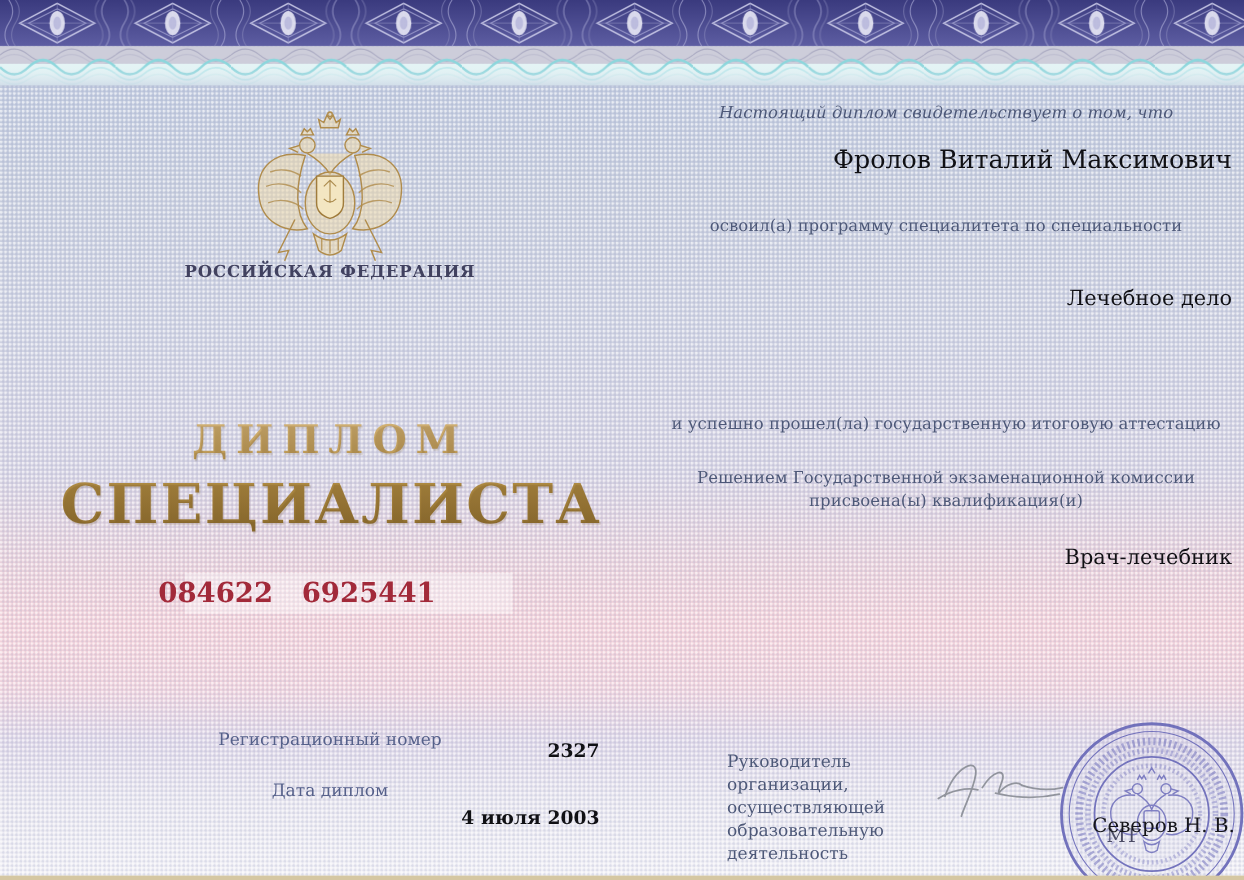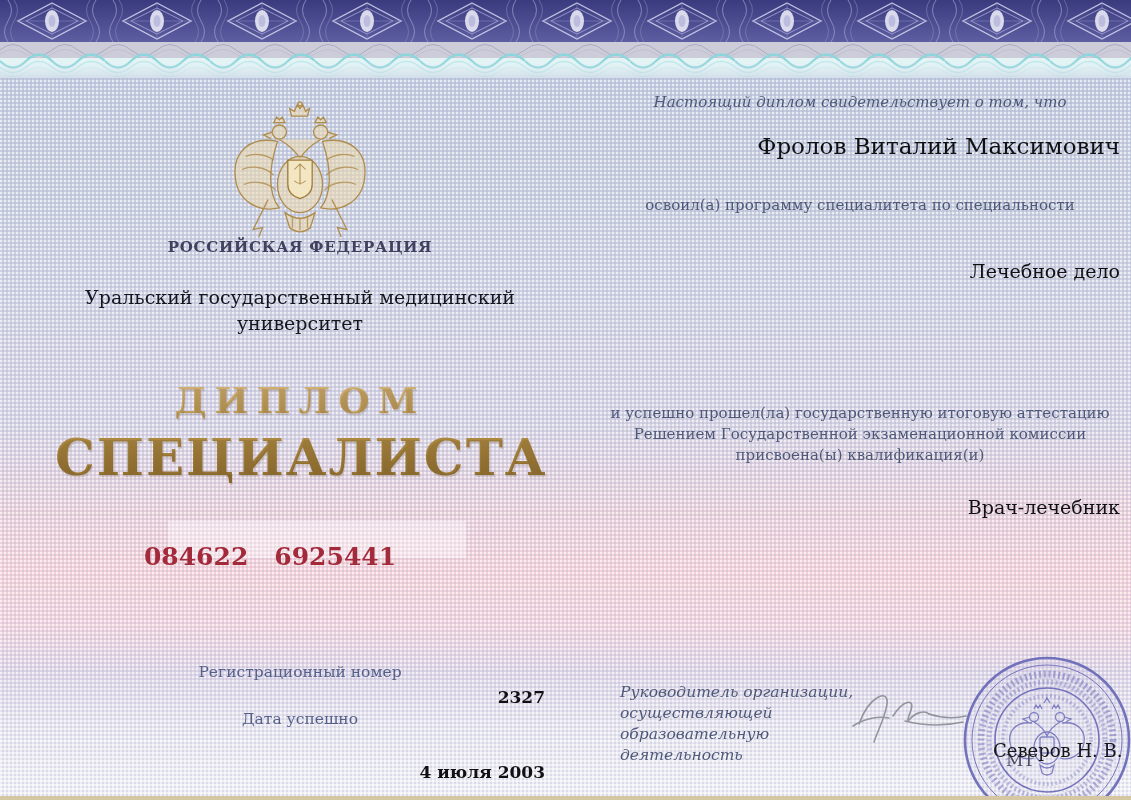--- a/index.html
+++ b/index.html
@@ -56,40 +56,40 @@
     top: 372px; font-weight: bold; line-height: 57px;
     background: linear-gradient(180deg, #d4b478 8%, #b08c44 55%, #8c6c2e 100%);
     -webkit-background-clip: text; background-clip: text; color: transparent;
     text-shadow: 1px 2px 1px rgba(90, 62, 20, 0.18);
   }
   .diploma-title .t1 { display: block; font-size: 36px; letter-spacing: 8px; }
   .diploma-title .t2 { display: block; font-size: 50px; letter-spacing: 2px; }
 
   .serial-band { left: 168px; top: 521px; width: 298px; height: 37px;
     background: rgba(255,255,255,.38); z-index: 1; }
-  .serial { top: 542px; left: 55px; width: 430px; display: flex; gap: 26px;
+  .serial { top: 524px; left: 55px; width: 430px; display: flex; gap: 26px;
     justify-content: center; font-size: 25px; font-weight: bold; color: #a22a3a; }
 
   .doc-type { top: 593px; font-size: 14.5px; letter-spacing: 1.1px; color: #3d3d68; }
 
   .reg-label  { top: 663px; }
-  .reg-num    { top: 687px; font-size: 17px; font-weight: bold; }
+  .reg-num    { top: 673px; font-size: 17px; font-weight: bold; }
   .date-label { top: 710px; }
-  .date-val   { top: 734px; font-size: 17px; font-weight: bold; margin-top: 28px; }
+  .date-val   { top: 734px; font-size: 17px; font-weight: bold; }
 
   .intro       { top: 93px; font-style: italic; }
   .holder-name { top: 133px; font-size: 23px; }
   .program     { top: 196px; }
   .specialty   { top: 260px; font-size: 19px; }
-  .attestation { top: 376px; margin-top: 28px; }
+  .attestation { top: 376px; }
   .commission  { top: 424px; line-height: 21px; }
   .qualification { top: 496px; font-size: 19px; }
 
   .head-label { left: 620px; top: 682px; width: 260px; text-align: left;
-    font-style: italic; color: #4d5878; font-size: 15.5px; line-height: 21px; }
+    color: #4d5878; font-size: 15.5px; line-height: 21px; padding-left: 41px; }
   .signature { left: 845px; top: 686px; }
   .head-name { left: 993px; top: 704px; font-size: 18px; color: #15151a; margin-top: 36px; }
   .seal { left: 960px; top: 653px; opacity: .92; }
   .seal-overlap { left: 1006px; top: 750px; font-size: 17px; color: #4c4c66; letter-spacing: 2px; }
 </style>
 </head>
 <body>
 
 <div class="diploma">
 
@@ -153,40 +153,36 @@
       <path d="M114 108 L130 140 l-10 -2 4 10" fill="none"></path>
     </g>
     <g stroke="#a07c3c" stroke-width="1.4">
       <path d="M67 66 h26 v26 q0 11 -13 15 q-13 -4 -13 -15 z" fill="#f3e6c2"></path>
       <path d="M74 76 l6 -6 6 6 M80 70 v22 M74 88 q6 6 12 0" fill="none" stroke-width="1.1" opacity=".85"></path>
     </g>
   </svg>
 
   <div class="abs col-left country">РОССИЙСКАЯ ФЕДЕРАЦИЯ</div>
 
-  <div class="abs col-left university">
-    <div>Уральский государственный медицинский</div>
-    <div>университет</div>
-  </div>
 
   <div class="abs col-left diploma-title">
     <span class="t1">ДИПЛОМ</span>
     <span class="t2">СПЕЦИАЛИСТА</span>
   </div>
 
   <div class="abs serial-band"></div>
   <div class="abs serial">
     <span>084622</span>
     <span>6925441</span>
   </div>
 
 
   <div class="abs col-left label-blue-it reg-label">Регистрационный номер</div>
   <div class="abs col-left black-serif reg-num">2327</div>
-  <div class="abs col-left label-blue-it date-label">Дата успешно</div>
+  <div class="abs col-left label-blue-it date-label">Дата диплом</div>
   <div class="abs col-left black-serif date-val">4 июля 2003</div>
 
   <div class="abs col-right label-blue intro">Настоящий диплом свидетельствует о том, что</div>
 
   <div class="abs col-right black-serif holder-name">Фролов Виталий Максимович</div>
 
   <div class="abs col-right label-blue program">освоил(а) программу специалитета по специальности</div>
 
   <div class="abs col-right black-serif specialty">Лечебное дело</div>
 

